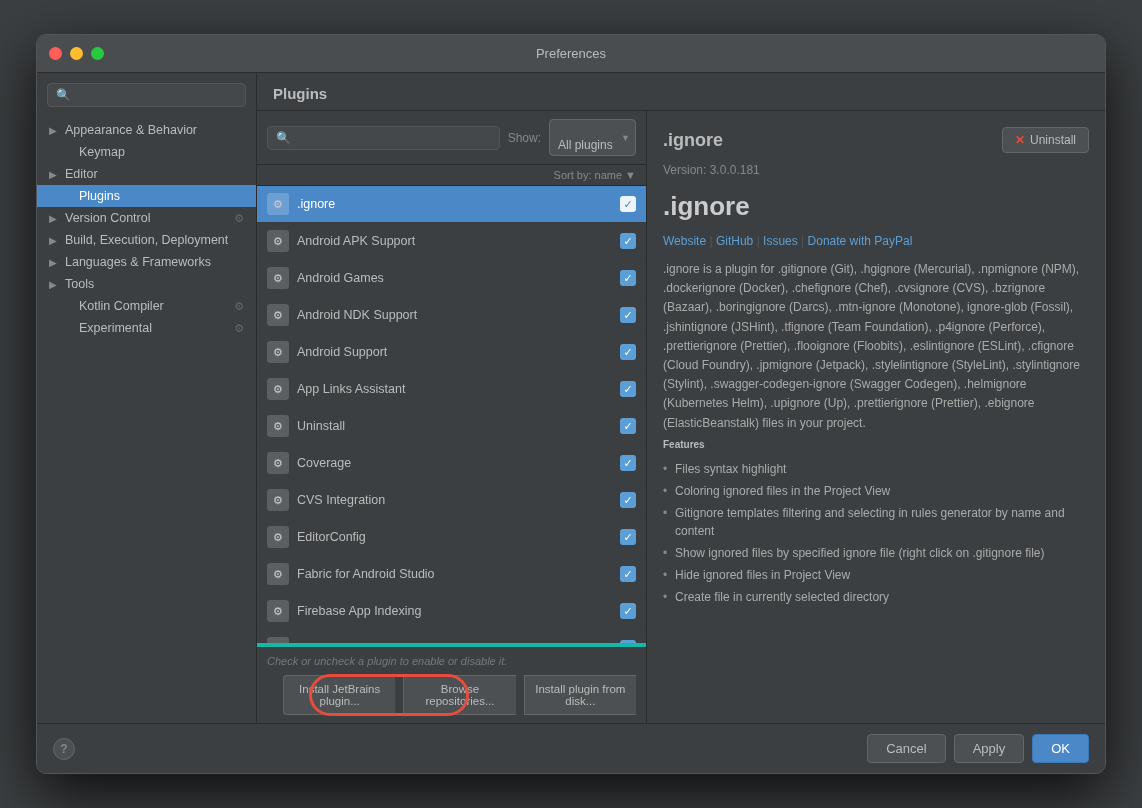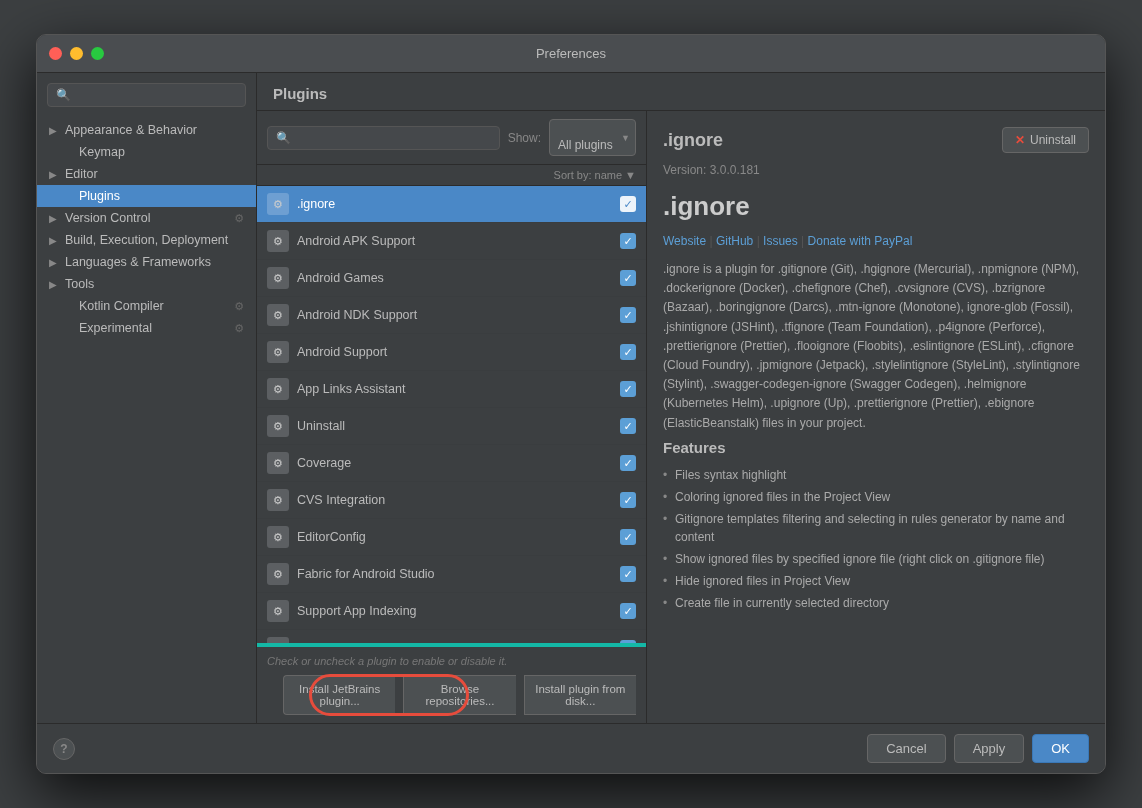--- a/index.html
+++ b/index.html
@@ -368,21 +368,21 @@
     .detail-links span { color: #555; }
 
     .detail-description {
       font-size: 12px;
       color: #aaa;
       line-height: 1.6;
       margin-bottom: 6px;
     }
 
     .features-title {
-      font-size: 15px;
+      font-size: 10px;
       font-weight: 600;
       color: #bbbbbb;
       margin-bottom: 8px;
     }
     .features-list {
       list-style: none;
       padding: 0;
     }
     .features-list li {
       font-size: 12px;
@@ -578,21 +578,21 @@
                 <span class="plugin-name">EditorConfig</span>
                 <div class="checkbox-checked">✓</div>
               </div>
               <div class="plugin-item">
                 <div class="plugin-icon">⚙</div>
                 <span class="plugin-name">Fabric for Android Studio</span>
                 <div class="checkbox-checked">✓</div>
               </div>
               <div class="plugin-item">
                 <div class="plugin-icon">⚙</div>
-                <span class="plugin-name">Support App Indexing</span>
+                <span class="plugin-name">Firebase App Indexing</span>
                 <div class="checkbox-checked">✓</div>
               </div>
               <div class="plugin-item">
                 <div class="plugin-icon">⚙</div>
                 <span class="plugin-name">Firebase Services</span>
                 <div class="checkbox-checked">✓</div>
               </div>
             </div>
           <div class="plugin-footer">
             <div class="plugin-footer-note">Check or uncheck a plugin to enable or disable it.</div>

